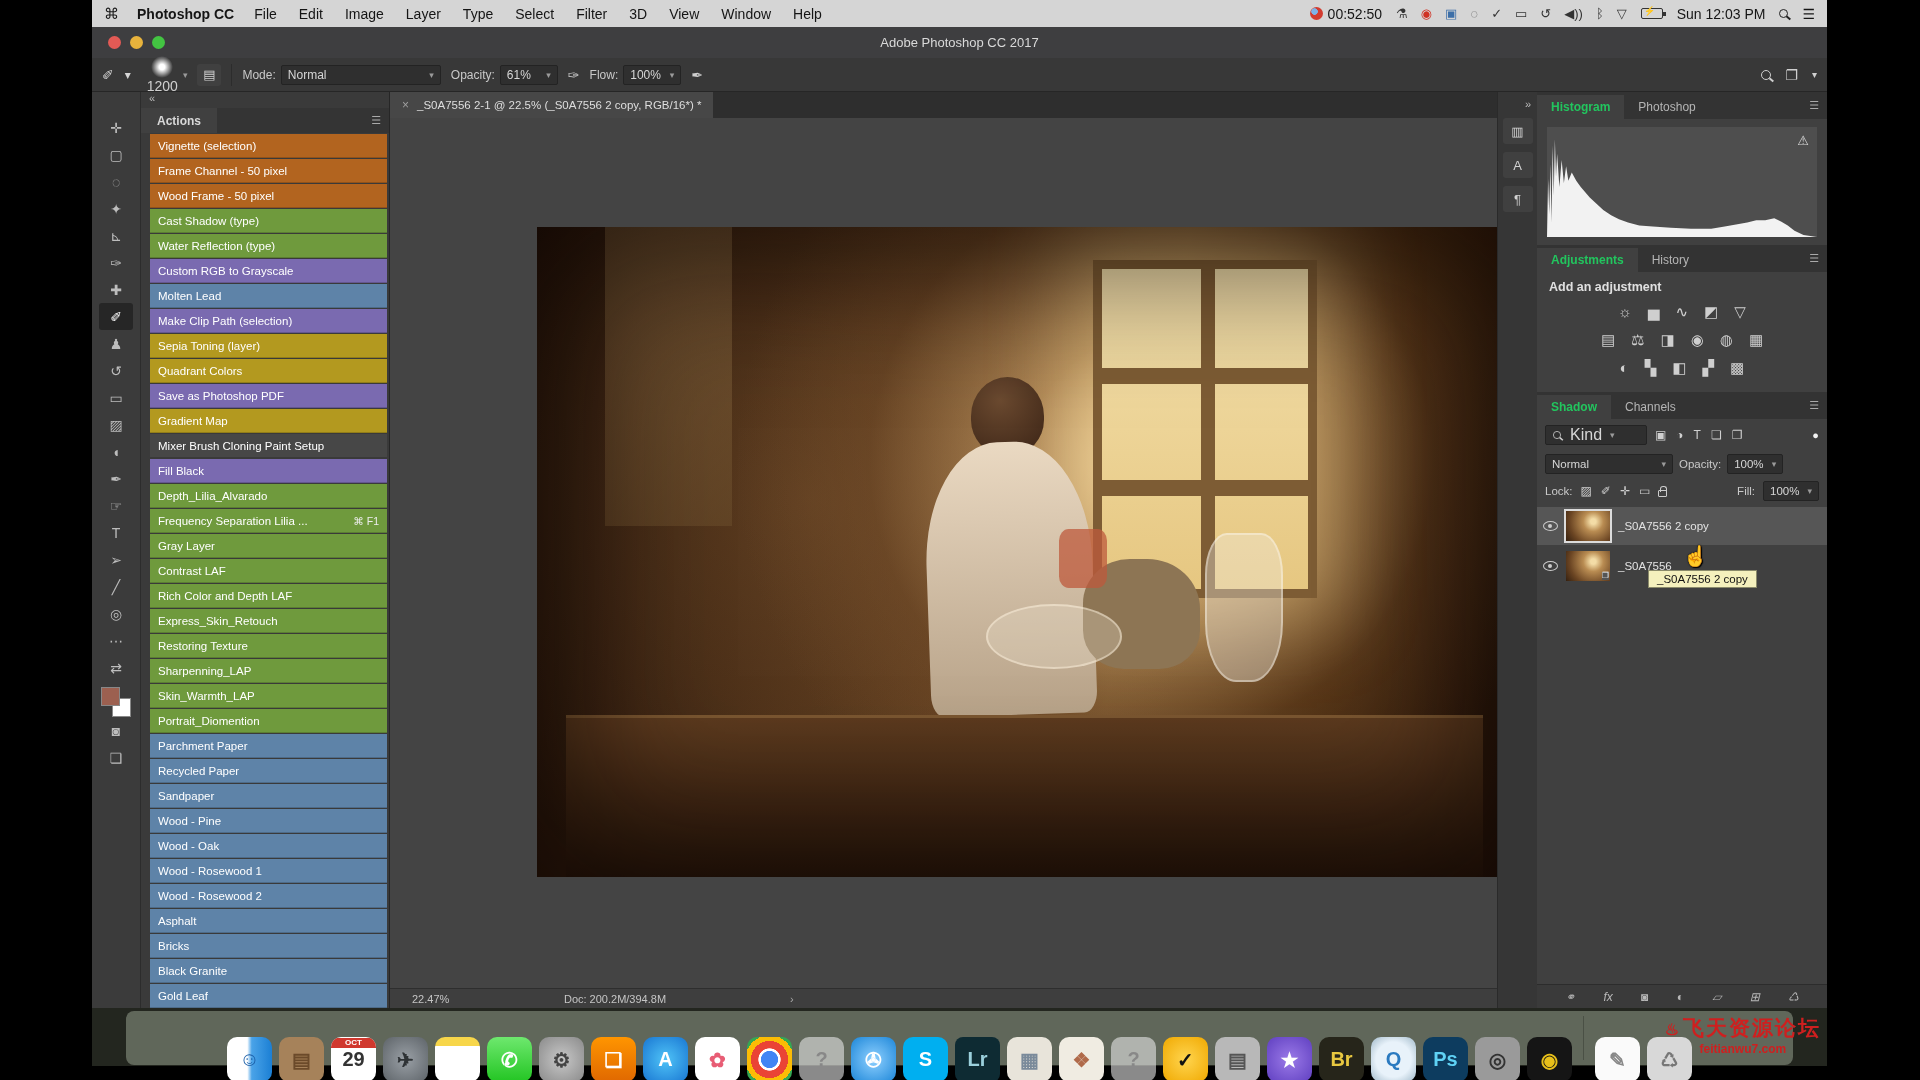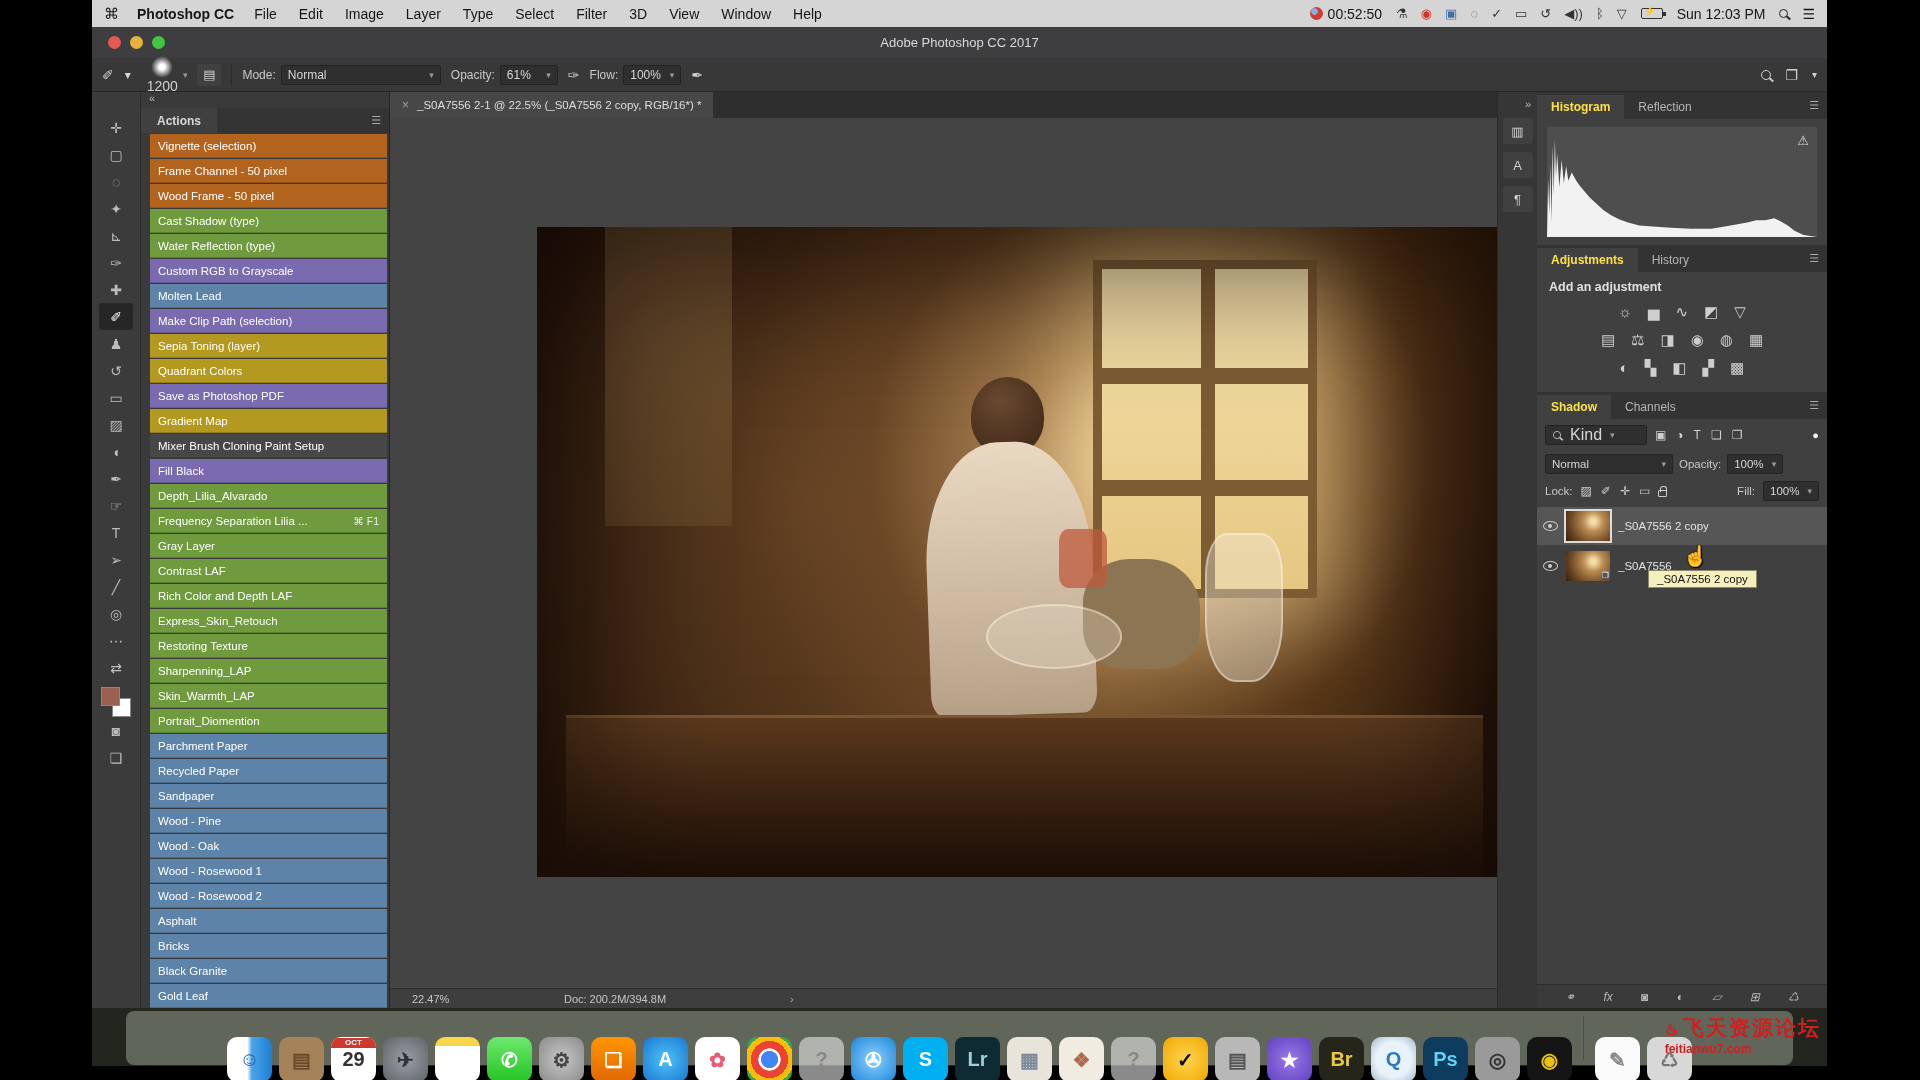--- a/index.html
+++ b/index.html
@@ -108,21 +108,21 @@
   .sidestrip { position:absolute; left:1405px; top:92px; width:40px; height:916px; background:#363636;
                border-left:1px solid #2a2a2a; display:flex; flex-direction:column; align-items:center; padding-top:6px; gap:8px; }
   .sidestrip .collapse { color:#bbb; font-size:11px; align-self:flex-end; margin-right:6px; }
   .ss-ic { width:30px; height:26px; background:#404040; border-radius:3px; color:#d2d2d2; font-size:13px;
            display:flex; align-items:center; justify-content:center; }
 
   
   .panels { position:absolute; left:1445px; top:92px; width:290px; height:916px; background:#404040; }
   .ptabs { height:27px; background:#333; display:flex; align-items:flex-end; color:#b5b5b5; font-size:12px; position:relative; }
   .ptab { padding:5px 14px; }
-  .ptab.active { background:#404040; color:#fde047; font-weight:bold; }
+  .ptab.active { background:#404040; color:#22c55e; font-weight:bold; }
   .pmenu { position:absolute; right:8px; top:7px; color:#aaa; font-size:11px; }
   .histo-box { margin:8px 10px; height:110px; background:#4e4e4e; position:relative; }
   .histo-box svg { position:absolute; left:0; bottom:0; }
   .histo-warn { position:absolute; right:8px; top:6px; color:#ddd; font-size:13px; }
   .adj-head { color:#e0e0e0; font-size:12.5px; font-weight:bold; padding:8px 12px 4px; }
   .adj-row { display:flex; justify-content:center; gap:16px; padding:5px 0; }
   .adj-ic { color:#cfcfcf; font-size:15px; }
 
   .lp-filter { display:flex; align-items:center; gap:8px; padding:6px 8px; }
   .kind-dd { width:102px; }
@@ -161,21 +161,21 @@
   .dock-icon { width:45px; height:45px; border-radius:10px; display:flex; align-items:center;
                justify-content:center; font-size:20px; font-weight:bold; overflow:hidden; position:relative; }
   .dock-sub { position:absolute; top:1px; left:0; right:0; text-align:center; font-size:8px;
               color:#fff; background:#d0382e; line-height:10px; }
   .dock-sub:empty { display:none; }
   .dock-dot { display:none; }
   .dock-item.running .dock-dot { display:block; position:absolute; left:50%; bottom:-7px; width:4px; height:4px;
                border-radius:50%; background:#222; transform:translateX(-50%); }
   .dock-sep { width:1px; height:44px; background:rgba(60,65,55,.6); margin:0 4px; }
 
-  .watermark { position:absolute; right:6px; bottom:10px; text-align:left; z-index:40; color:#cf1f1f; }
+  .watermark { position:absolute; right:6px; bottom:10px; text-align:center; z-index:40; color:#cf1f1f; }
   .watermark .cn { font-size:21px; font-weight:bold; letter-spacing:2px; }
   .watermark .url { font-size:12px; font-weight:bold; }
   .watermark .flame { font-size:16px; margin-right:2px; }
 </style>
 </head>
 <body>
 
 <div class="screen">
 
   <div class="menubar">
@@ -545,21 +545,21 @@
     <span class="ss-ic">▥</span>
         <span class="ss-ic">A</span>
         <span class="ss-ic">¶</span>
       </span>
   </div>
 
   <div class="panels">
 
     <div class="ptabs">
       <span class="ptab active">Histogram</span>
-      <span class="ptab">Reflection</span>
+      <span class="ptab">Photoshop</span>
       <span class="pmenu">☰</span>
     </div>
     <div class="histo-box">
       <svg width="270" height="104" viewBox="0 0 240 100" preserveAspectRatio="none">
         <path d="M0 100 L1 44 L2 78 L3 30 L4 86 L5 12 L6 60 L7 6 L8 42 L9 20 L11 52 L13 26 L15 48 L17 32 L19 46 L22 38 L26 46 L30 52 L34 57 L38 62 L44 68 L50 74 L57 79 L64 83 L72 86 L82 89 L94 90 L110 91 L128 92 L146 92 L158 90 L168 88 L178 86 L186 84 L194 84 L202 82 L208 85 L214 89 L220 94 L228 98 L240 100 Z" fill="#f2f2f2"></path>
       </svg>
       <span class="histo-warn">⚠</span>
     </div>
 
     <div class="ptabs">

